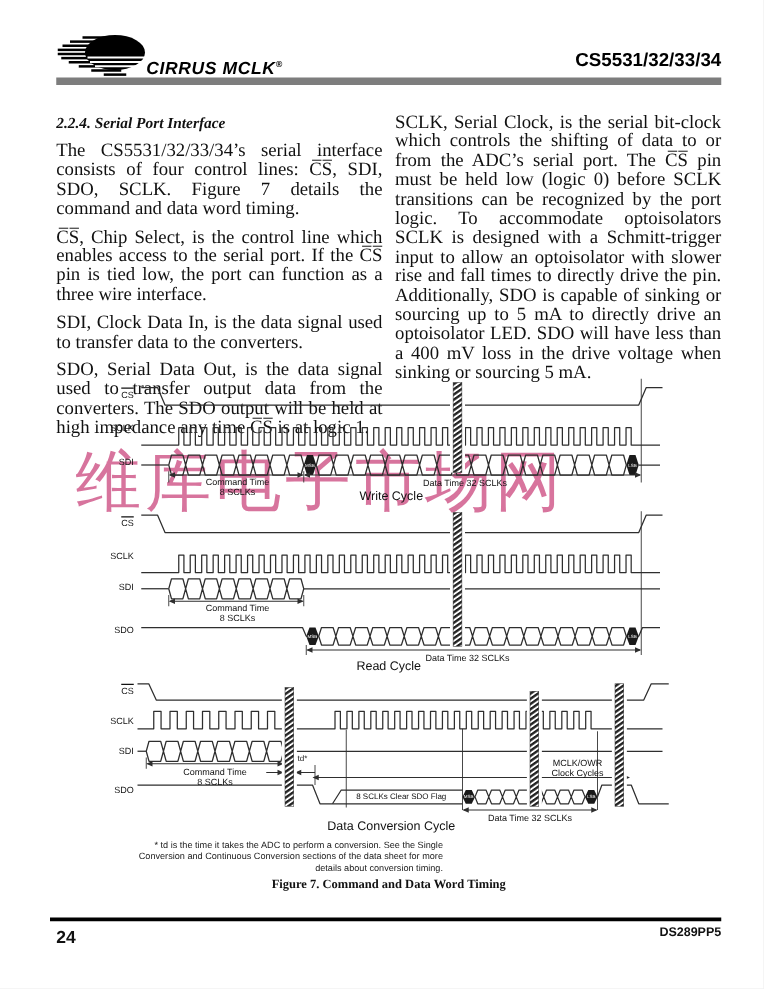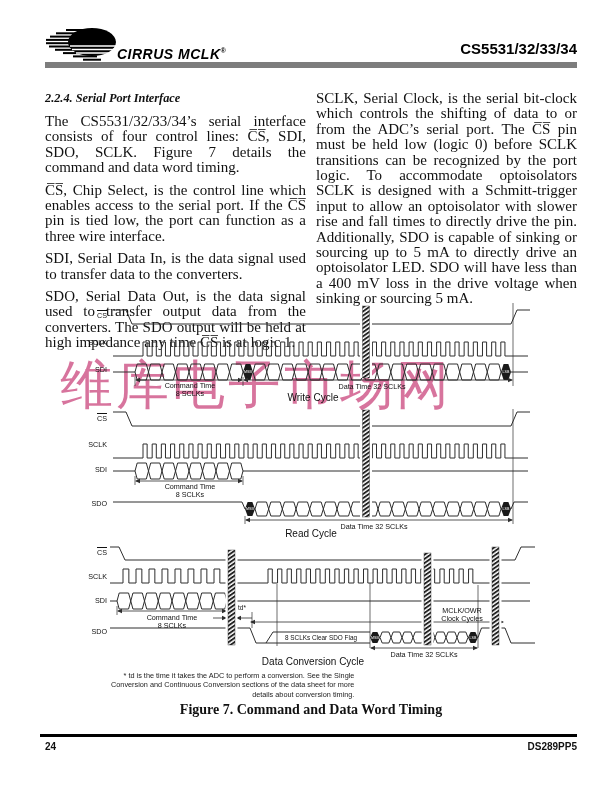--- a/index.html
+++ b/index.html
@@ -25,25 +25,25 @@
   .sig{position:absolute;left:59px;width:48px;text-align:right;z-index:3;
        font-family:"Liberation Sans",sans-serif;font-size:7.2px;color:#111;}
   .ovl{text-decoration:overline;}
   .dl{position:absolute;transform:translateX(-50%);white-space:nowrap;z-index:3;
       font-family:"Liberation Sans",sans-serif;font-size:7.2px;color:#111;}
   .dlb{font-weight:normal;font-size:10px;}
   .dls{font-size:6.4px;}
   .footnote{position:absolute;left:111px;top:671px;z-index:3;white-space:pre-line;
             font-family:"Liberation Sans",sans-serif;font-size:7.3px;line-height:9.4px;color:#222;text-align:right;}
   .caption{position:absolute;left:45px;top:702px;width:532px;text-align:center;z-index:3;
-           font-weight:bold;font-size:14px;}
+           font-weight:bold;font-size:10px;}
   
   .footer-rule{position:absolute;left:40px;top:734px;width:537px;height:2.5px;background:#000;}
   .page-num{position:absolute;left:45px;top:741px;font-family:"Liberation Sans",sans-serif;
-            font-weight:bold;font-size:10px;}
+            font-weight:bold;font-size:14px;}
   .doc-num{position:absolute;right:34px;top:741px;font-family:"Liberation Sans",sans-serif;
            font-weight:bold;font-size:10px;text-align:right;}
 </style>
 </head>
 <body>
 
 <div class="page">
 
   <svg style="position:absolute;left:46px;top:28px;z-index:2" width="72" height="36" viewBox="0 0 72 36">
     <g fill="#000">
@@ -67,21 +67,21 @@
   </svg>
   <div class="brand-text"><span>CIRRUS MCLK</span><sup>®</sup></div>
   <div class="part-number">CS5531/32/33/34</div>
   <div class="header-bar"></div>
 
   <div class="columns">
     <div class="col">
       <h3 class="sec-heading">2.2.4.  Serial Port Interface</h3>
       <p>The CS5531/32/33/34’s serial interface consists of four control lines: C̅S̅, SDI, SDO, SCLK. Figure 7 details the command and data word timing.</p>
       <p>C̅S̅, Chip Select, is the control line which enables access to the serial port. If the C̅S̅ pin is tied low, the port can function as a three wire interface.</p>
-      <p>SDI, Serial Data In, is the data signal used to transfer data to the converters.</p>
+      <p>SDI, Clock Data In, is the data signal used to transfer data to the converters.</p>
       <p>SDO, Serial Data Out, is the data signal used to transfer output data from the converters. The SDO output will be held at high impedance any time C̅S̅ is at logic 1.</p>
     </div>
     <div class="col">
       <p>SCLK, Serial Clock, is the serial bit-clock which controls the shifting of data to or from the ADC’s serial port. The C̅S̅ pin must be held low (logic 0) before SCLK transitions can be recognized by the port logic. To accommodate optoisolators SCLK is designed with a Schmitt-trigger input to allow an optoisolator with slower rise and fall times to directly drive the pin. Additionally, SDO is capable of sinking or sourcing up to 5 mA to directly drive an optoisolator LED. SDO will have less than a 400 mV loss in the drive voltage when sinking or sourcing 5 mA.</p>
     </div>
   </div>
 
   <div class="watermark">维库电子市场网</div>
 
   <svg id="wave" viewBox="0 0 611 791">

